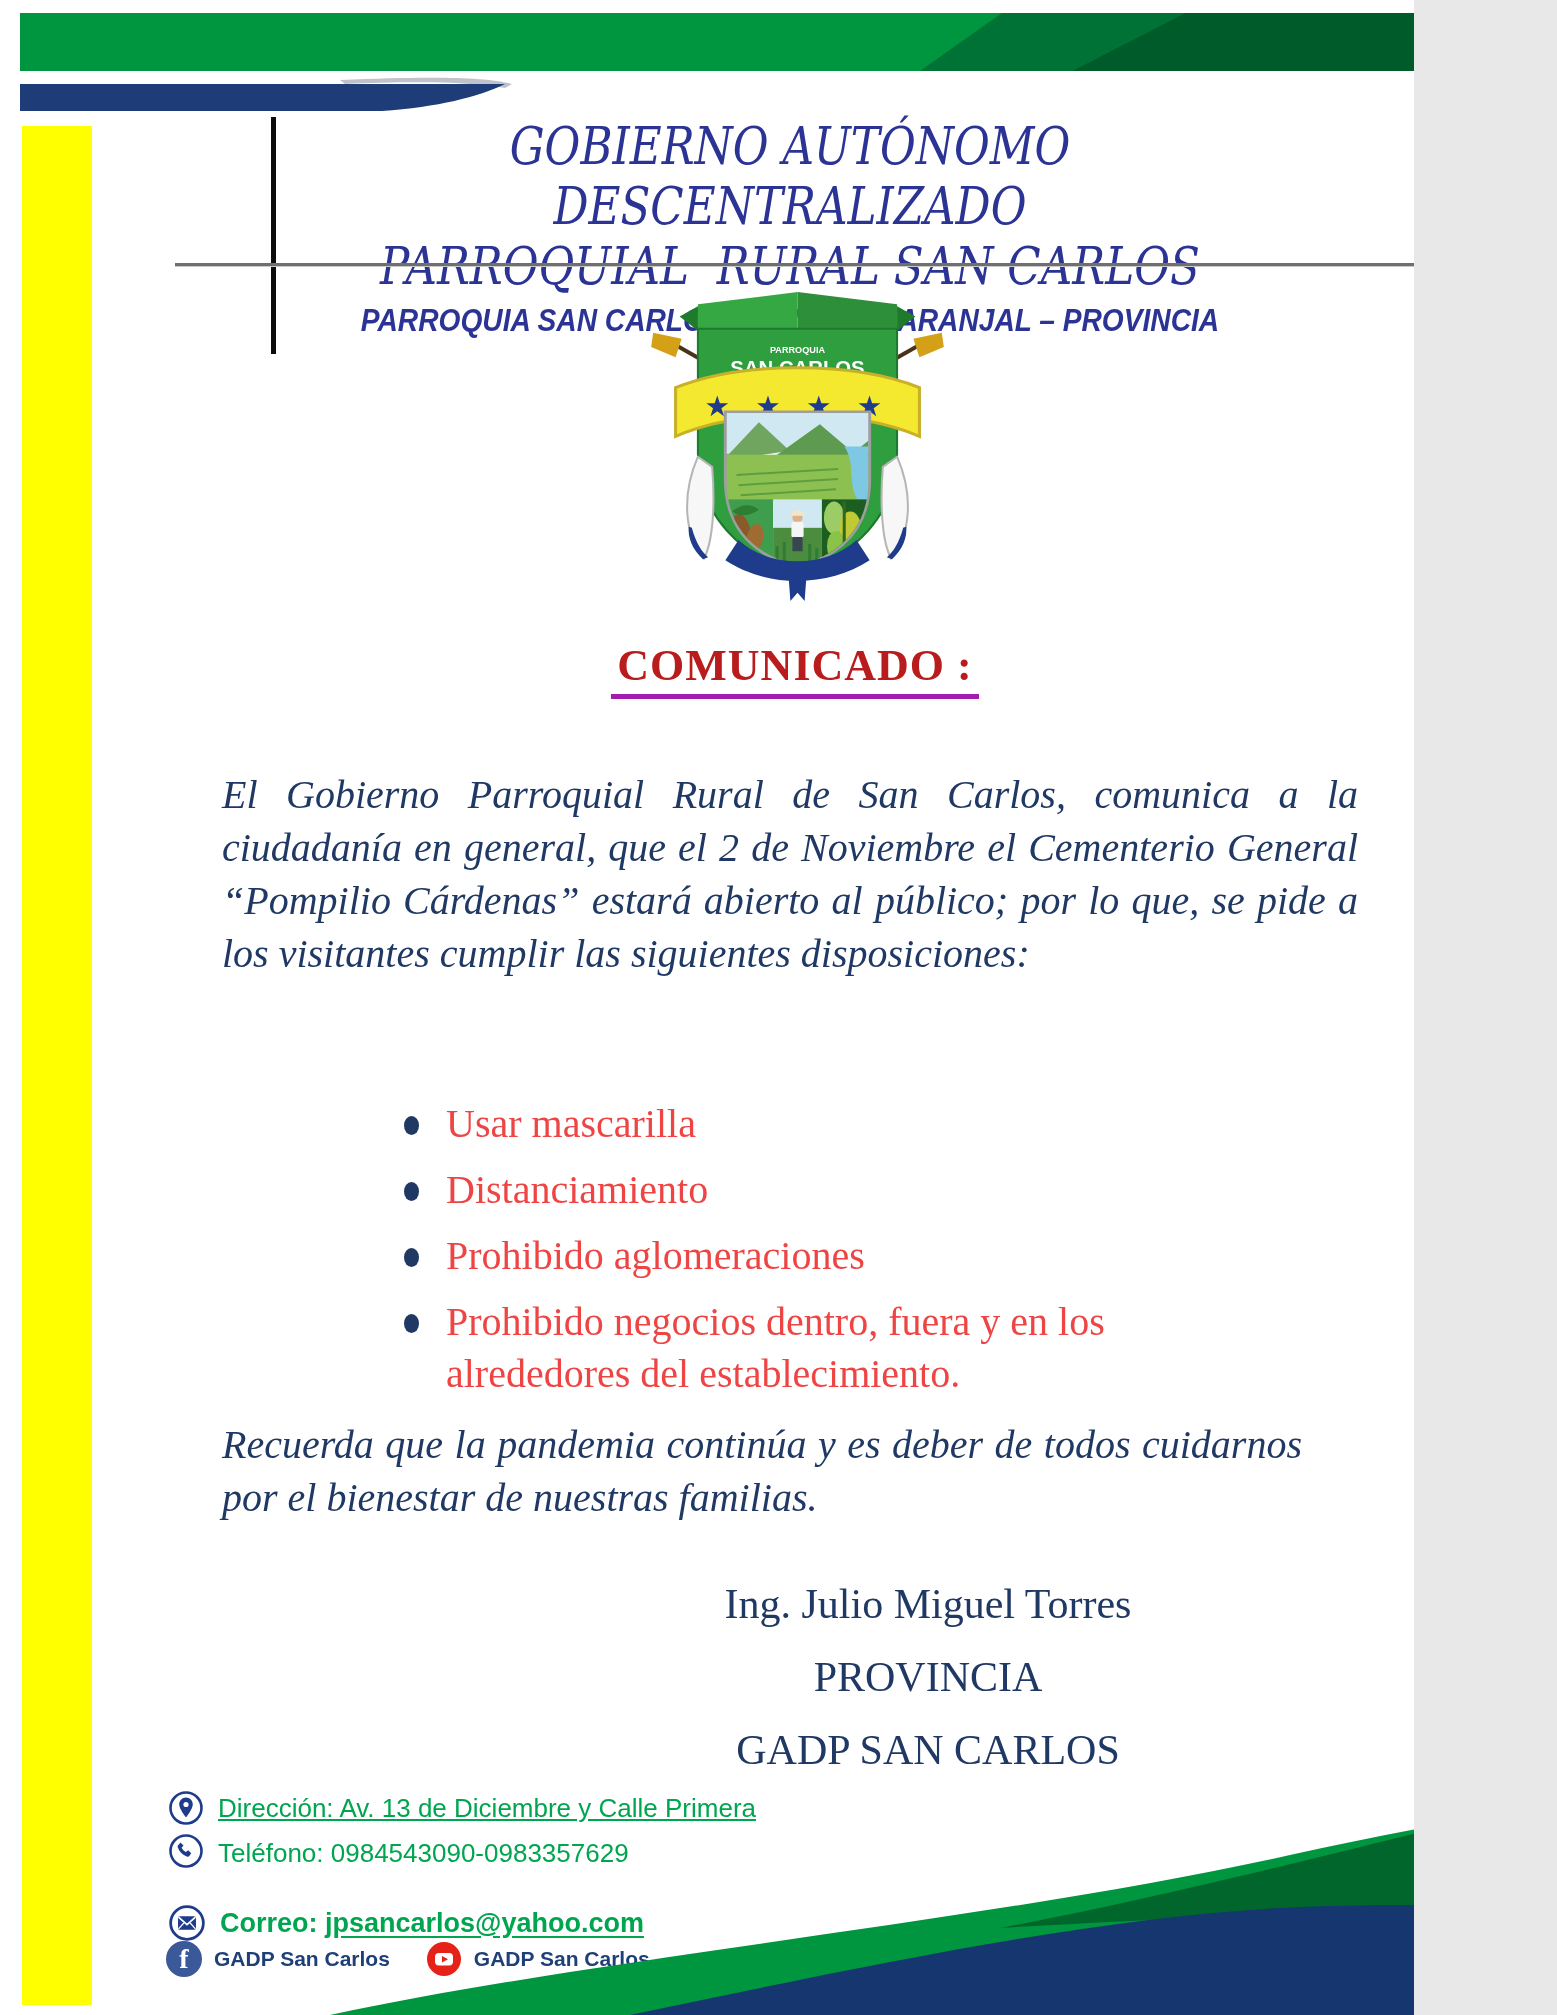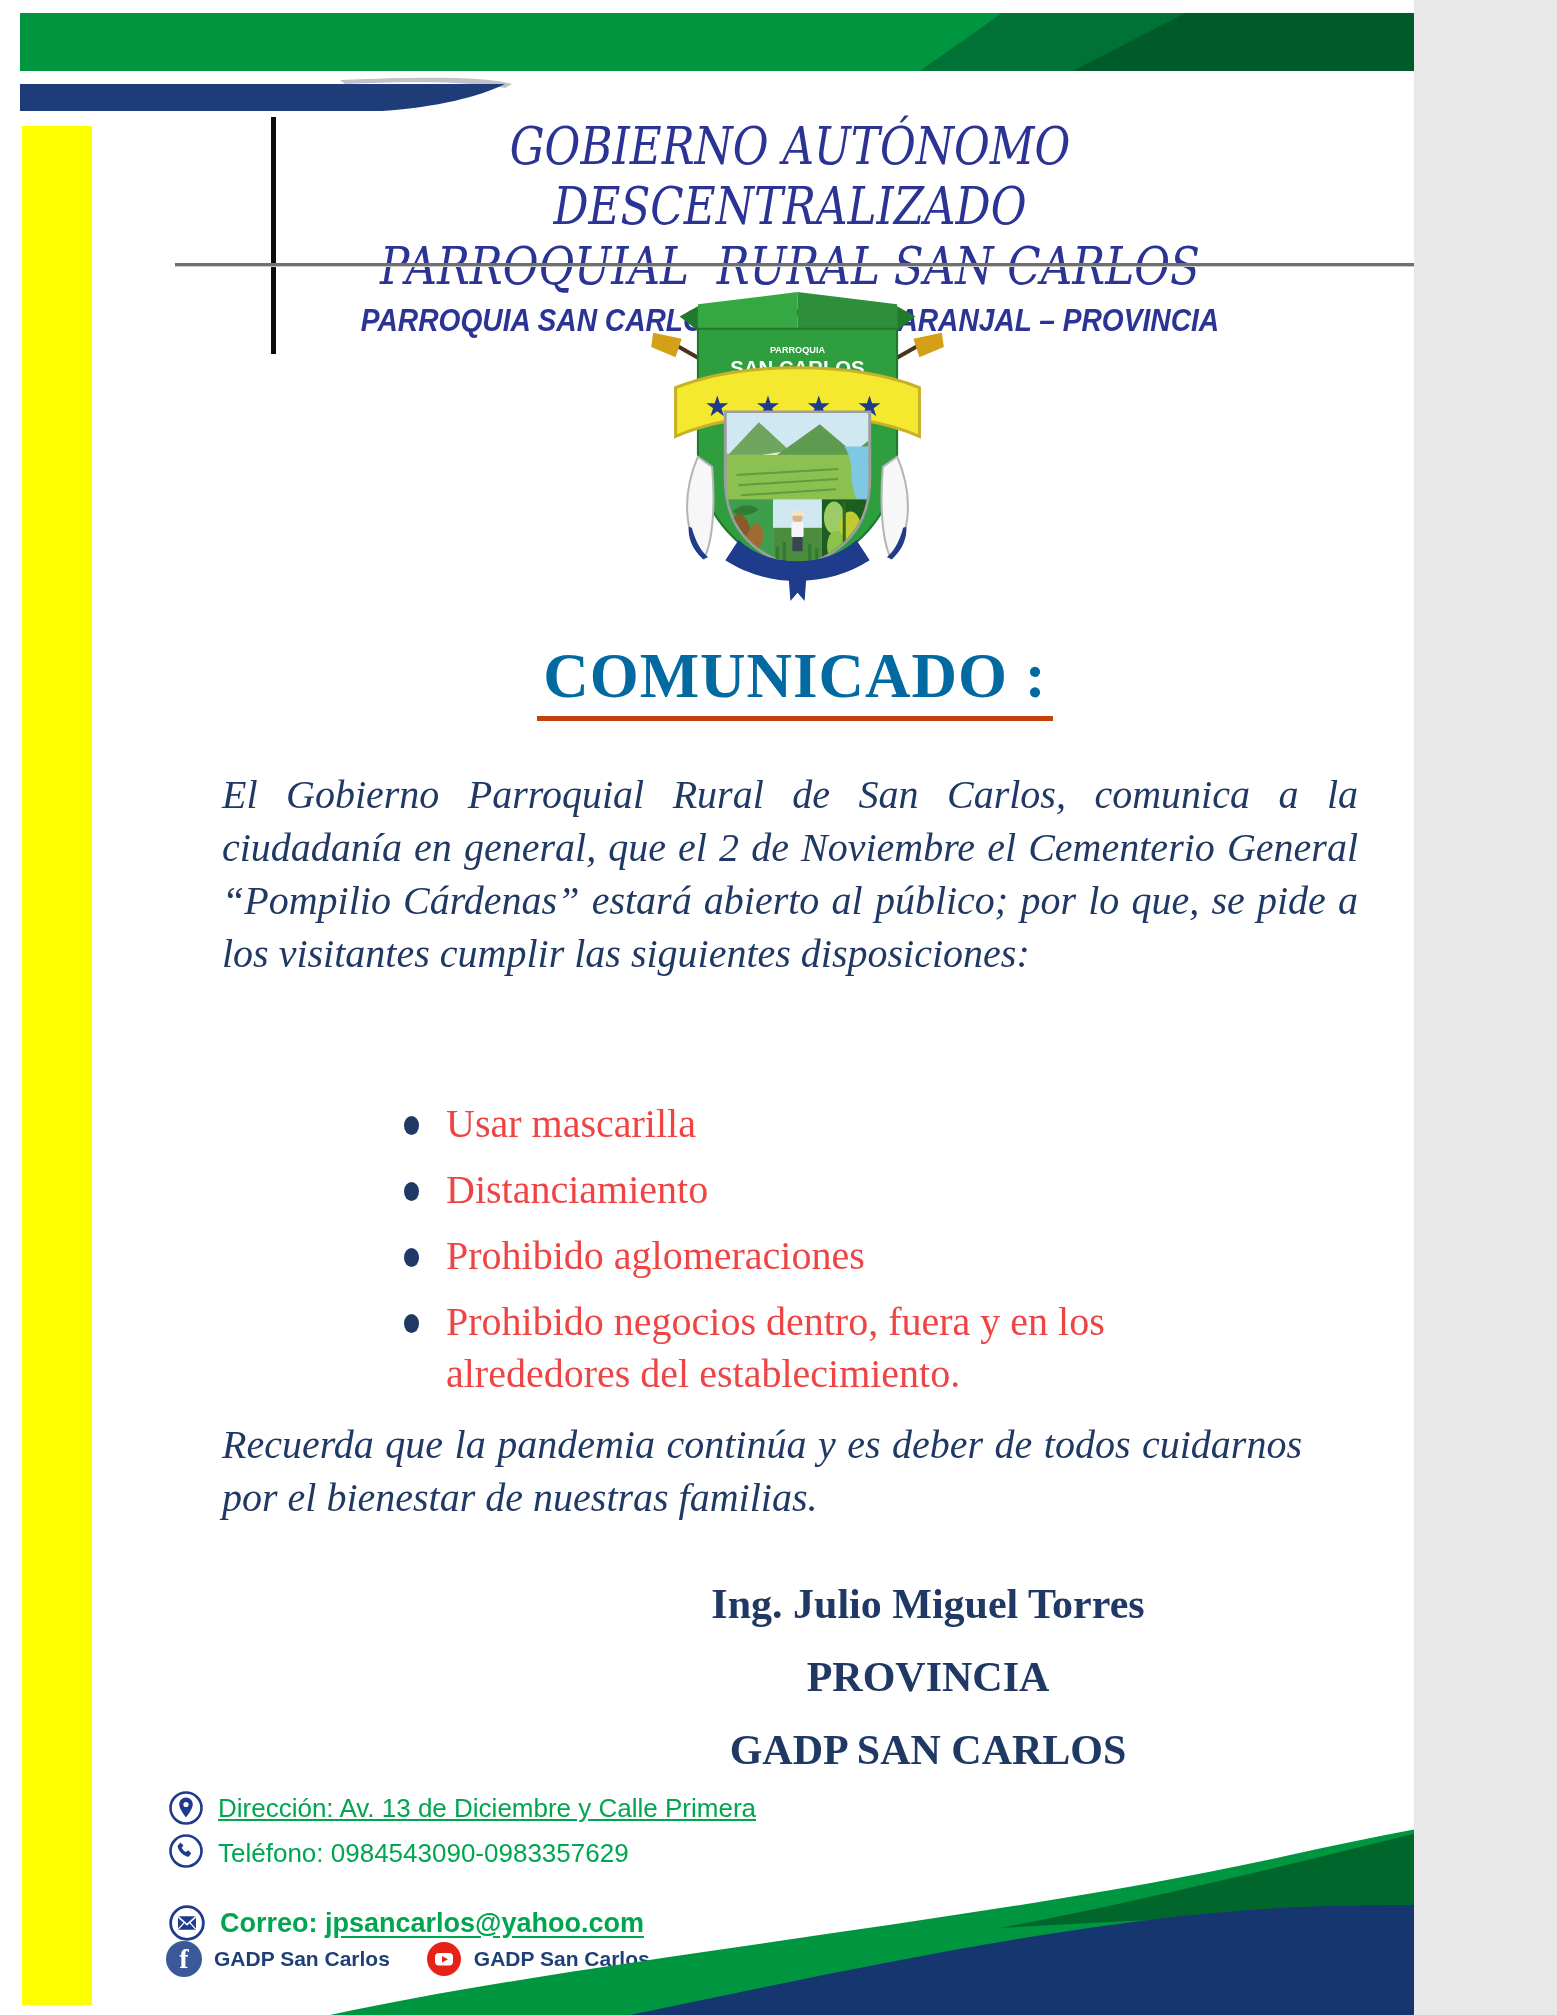--- a/index.html
+++ b/index.html
@@ -12,32 +12,32 @@
   .hdr-title{font-family:"DejaVu Serif",serif;font-style:italic;font-size:52px;line-height:60px;
              transform:scaleX(0.84);transform-origin:center;white-space:pre-wrap;font-weight:500;}
   .hdr-sub{font-family:"Liberation Sans",sans-serif;font-weight:bold;font-style:italic;
            font-size:32px;line-height:40px;margin-top:4px;transform:scaleX(0.88);transform-origin:center;}
   .divider{left:175px;top:263px;width:1256px;height:0;border-top:3px solid #6f6f6f;border-bottom:1px solid #c9c9c9;}
   .ybar{left:22px;top:126px;width:70px;height:1879px;background:#FFFF00;}
   .blackbar{left:271px;top:117px;width:5px;height:237px;background:#0c0c0c;}
 
   
   .doc-title-wrap{left:395px;top:640px;width:800px;text-align:center;}
-  .doc-title{display:inline-block;font-size:63px;font-weight:bold;color:#0369a1;
-             letter-spacing:1px;border-bottom:5px solid #c2410c;padding:0 6px 3px 6px;}
+  .doc-title{display:inline-block;font-size:44px;font-weight:bold;color:#b91c1c;
+             letter-spacing:1px;border-bottom:5px solid #a21caf;padding:0 6px 3px 6px;}
   .para{color:#1F3864;font-size:40px;line-height:53px;text-align:justify;text-align-last:left;font-style:italic;}
   .p1{left:222px;top:768px;width:1136px;}
   .p2{left:222px;top:1418px;width:1080px;}
   .bullets{left:402px;top:1098px;width:800px;margin:0;padding:0;list-style:none;}
   .bullets li{position:relative;color:#ef4444;font-size:40px;line-height:52px;
               padding-left:44px;margin-bottom:14px;width:760px;}
   .bullets li .dot{position:absolute;left:2px;top:18px;width:15px;height:19px;border-radius:50%;
                    background:#1F3864;}
   .sig{left:528px;top:1568px;width:800px;text-align:center;color:#1F3864;
-       font-size:42px;font-weight:bold;line-height:73px;}
+       font-size:42px;font-weight:normal;line-height:73px;}
 
   
   .c-row{display:flex;align-items:center;color:#00A64F;
          font-family:"Liberation Sans",sans-serif;font-size:26px;}
   .c-row .txt{margin-left:14px;}
   .c-mail{font-weight:bold;font-size:27px;}
   .c-mail a{color:#00A64F;text-decoration:underline;text-underline-offset:4px;}
   .soc-row{display:flex;align-items:center;font-family:"Liberation Sans",sans-serif;}
   .soc-label{color:#1F4077;font-weight:bold;font-size:21px;margin:0 36px 0 12px;}
   .fb{width:36px;height:36px;border-radius:50%;background:#3B5998;color:#fff;

